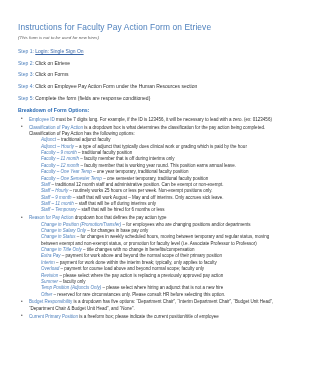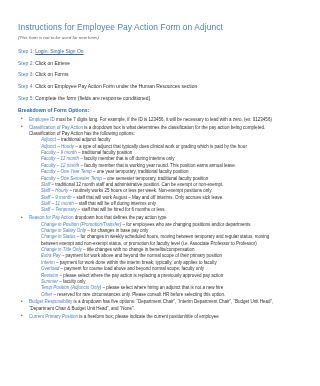--- a/index.html
+++ b/index.html
@@ -103,21 +103,21 @@
     color: #2f2f2f;
     margin: 0;
   }
   .body-txt { color: #2f2f2f; }
 </style>
 </head>
 <body>
 
 <div class="page">
 
-  <h1 class="doc-title">Instructions for Employee Pay Action Form on Adjunct</h1>
+  <h1 class="doc-title">Instructions for Faculty Pay Action Form on Etrieve</h1>
   <div class="subtitle">(This form is not to be used for new hires)</div>
 
   <div>
 
     <div class="step-line">
       <span class="step-label">Step 1:</span>
       <span class="step-link">Login: Single Sign On</span>
     </div>
 
     <div class="step-line">

